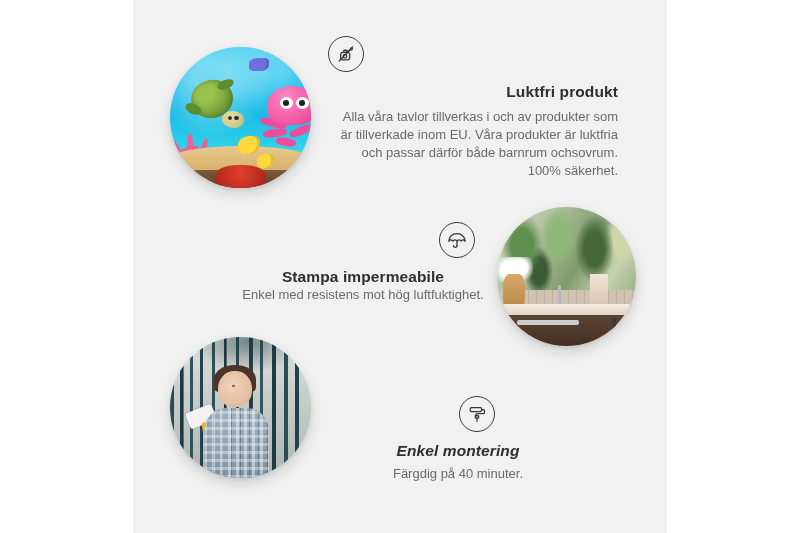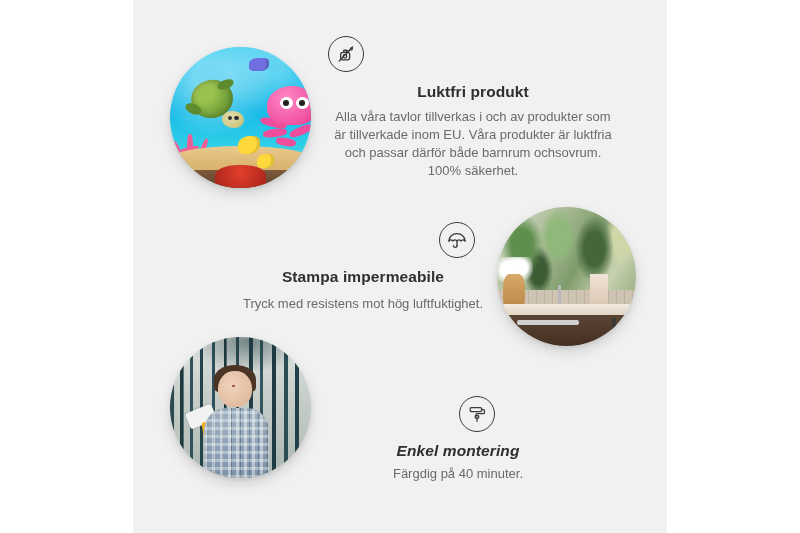--- a/index.html
+++ b/index.html
@@ -249,28 +249,28 @@
     color: #2f2f2f;
     letter-spacing: .1px;
   }
   .feat-body {
     font-size: 13px;
     line-height: 1.38;
     color: #6a6a6a;
   }
 
   
-  #feature-odour { left: 195px; top: 36px; width: 290px; text-align:center; }
+  #feature-odour { left: 195px; top: 36px; width: 290px; text-align:right; }
   #feature-odour .icon-badge { margin-bottom: 11px; }
   #feature-odour .feat-title { margin-bottom: 7px; }
 
   
   #feature-water { left: 60px; top: 222px; width: 340px; text-align:center; }
   #feature-water .icon-badge { margin: 0 0 10px auto; margin-right: 58px; }
-  #feature-water .feat-title { margin-bottom: 9px; }
+  #feature-water .feat-title { margin-bottom: 0; }
 
   
   #feature-mount { left: 195px; top: 396px; width: 260px; text-align:center; }
   #feature-mount .icon-badge { margin: 0 auto 10px 131px; }
   #feature-mount .feat-title { margin-bottom: 5px; font-style: italic; }
 </style>
 </head>
 <body>
 
 <div id="stage">
@@ -328,21 +328,21 @@
     <div class="feature" id="feature-water">
       <div class="icon-badge">
         <svg width="22" height="22" viewBox="0 0 24 24" fill="none" stroke="#3a3a3a" stroke-width="1.4" stroke-linecap="round" stroke-linejoin="round">
           <path d="M3.2 13.2C3.2 8.4 7.1 5 12 5s8.8 3.4 8.8 8.2"></path>
           <path d="M3.2 13.2c1.5-1.7 2.9-1.7 4.4 0 1.5-1.7 2.9-1.7 4.4 0 1.5-1.7 2.9-1.7 4.4 0 1.5-1.7 2.9-1.7 4.4 0"></path>
           <line x1="12" y1="13.2" x2="12" y2="18.2"></line>
           <path d="M12 18.2c0 1.1-.9 1.9-1.9 1.9s-1.9-.8-1.9-1.9"></path>
         </svg>
       </div>
       <div class="feat-title">Stampa impermeabile</div>
-      <div class="feat-body">Tryck med resistens mot hög luftfuktighet.</div>
+      <div class="feat-body">Enkel med resistens mot hög luftfuktighet.</div>
     </div>
 
     <div class="photo-circle" id="circle-bath">
       <div class="photo-inner">
         <div class="leafwall"></div>
         <div class="backsplash"></div>
         <div class="towel"></div>
         <div class="faucet"></div>
         <div class="flowers"></div>
         <div class="vase"></div>

